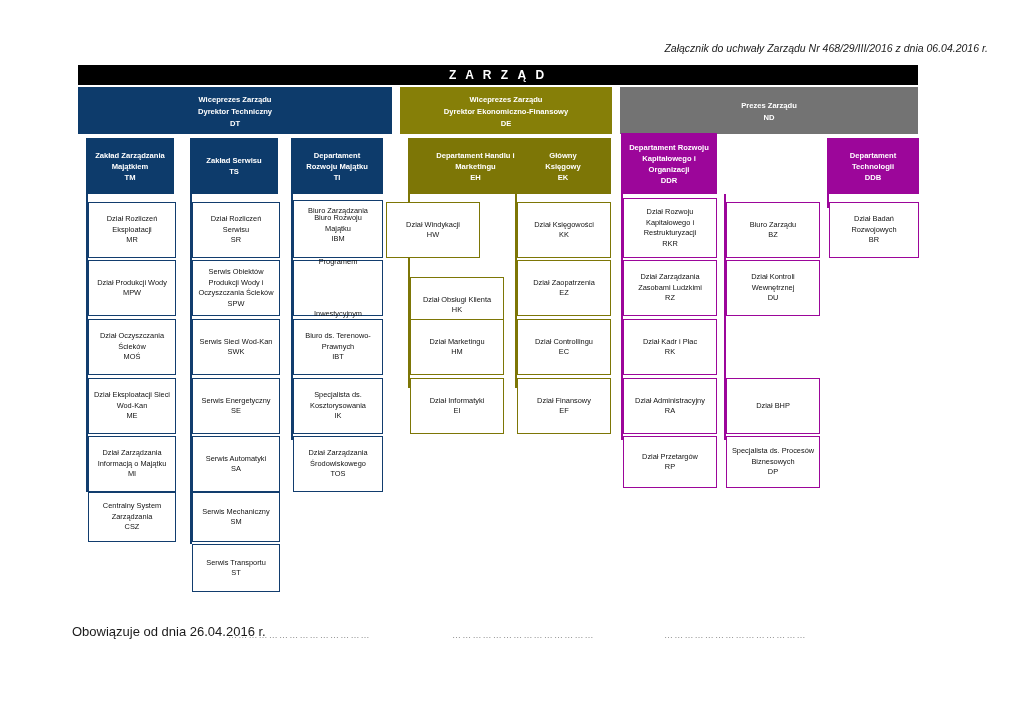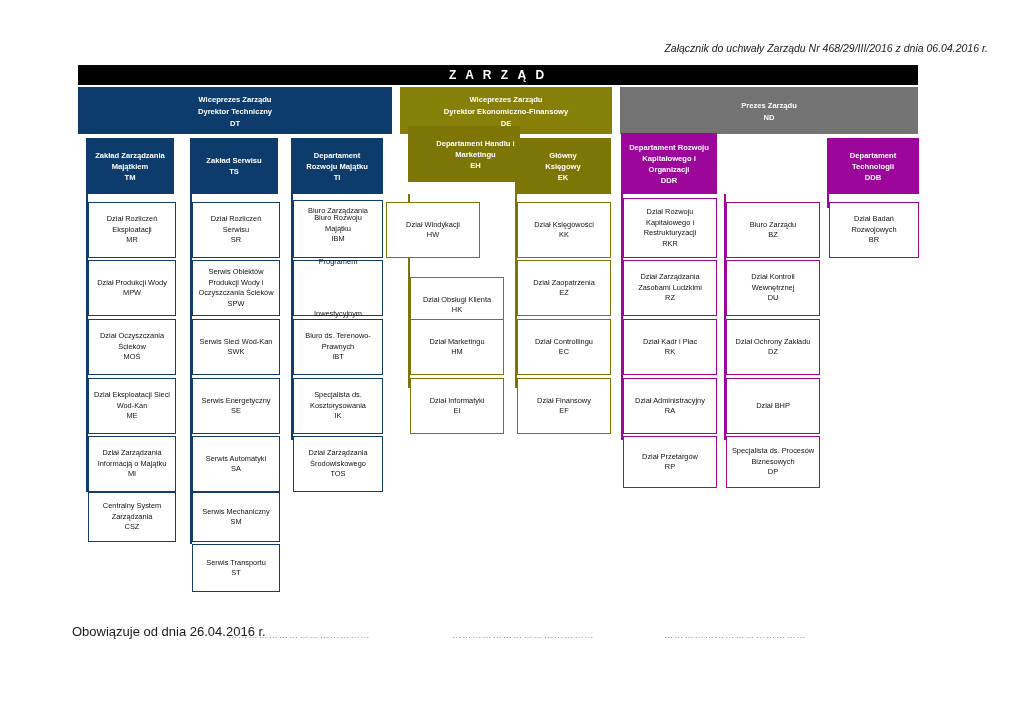--- a/index.html
+++ b/index.html
@@ -152,21 +152,21 @@
   </div>
   <div class="divhead navy" style="left:190px; top:138px; width:88px; height:56px;">
     <span>Zakład Serwisu</span>
     <span>TS</span>
   </div>
   <div class="divhead navy" style="left:291px; top:138px; width:92px; height:56px;">
     <span>Departament</span>
     <span>Rozwoju Majątku</span>
     <span>TI</span>
   </div>
-  <div class="divhead olive" style="left:408px; top:126px; width:112px; height:56px;padding-left:23px;">
+  <div class="divhead olive" style="left:408px; top:138px; width:112px; height:56px;padding-left:23px;">
     <span>Departament Handlu i</span>
     <span>Marketingu</span>
     <span>EH</span>
   </div>
   <div class="divhead olive" style="left:515px; top:138px; width:96px; height:56px;">
     <span>Główny</span>
     <span>Księgowy</span>
     <span>EK</span>
   </div>
   <div class="divhead purp" style="left:621px; top:133px; width:96px; height:61px;text-align:right;">
@@ -339,24 +339,20 @@
 
   <div class="unit purp" style="left:726px; top:202px; width:94px; height:56px;">
     <span>Biuro Zarządu</span>
     <span>BZ</span>
   </div>
   <div class="unit purp" style="left:726px; top:260px; width:94px; height:56px;">
     <span>Dział Kontroli</span>
     <span>Wewnętrznej</span>
     <span>DU</span>
   </div>
-  <div class="unit purp" style="left:726px; top:319px; width:94px; height:56px;">
-    <span>Dział Ochrony Zakładu</span>
-    <span>DZ</span>
-  </div>
   <div class="unit purp" style="left:726px; top:378px; width:94px; height:56px;">
     <span>Dział BHP</span>
     <span></span>
   </div>
   <div class="unit purp" style="left:726px; top:436px; width:94px; height:52px;">
     <span>Specjalista ds. Procesów</span>
     <span>Biznesowych</span>
     <span>DP</span>
   </div>
 

